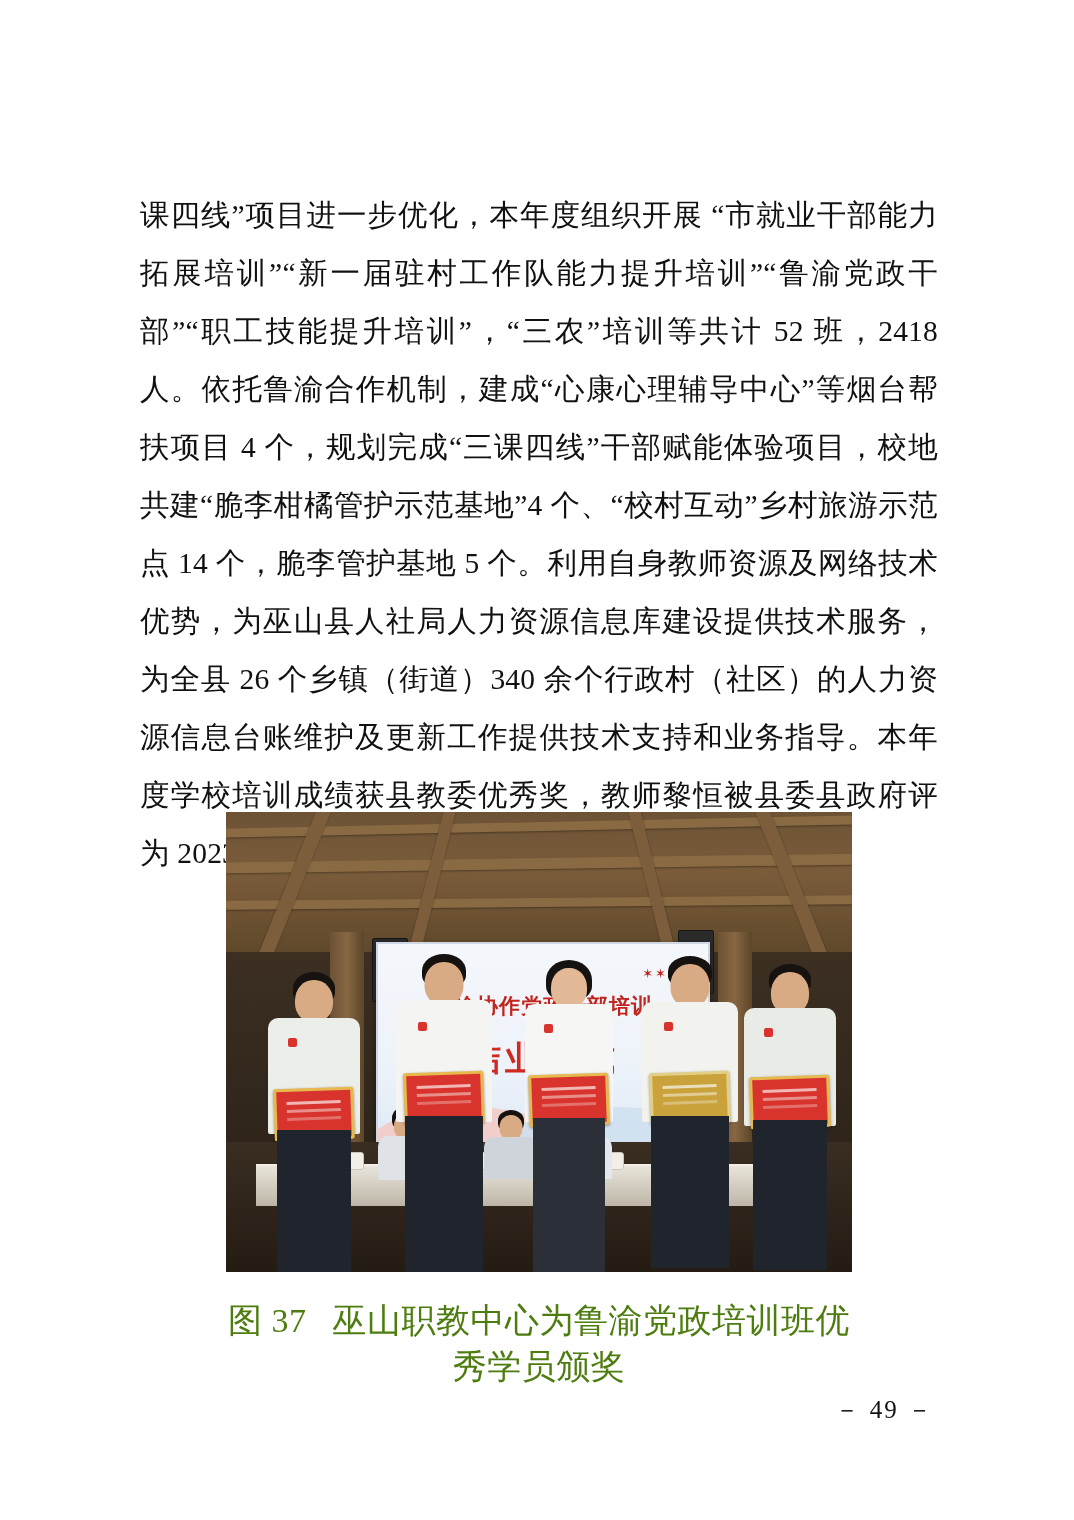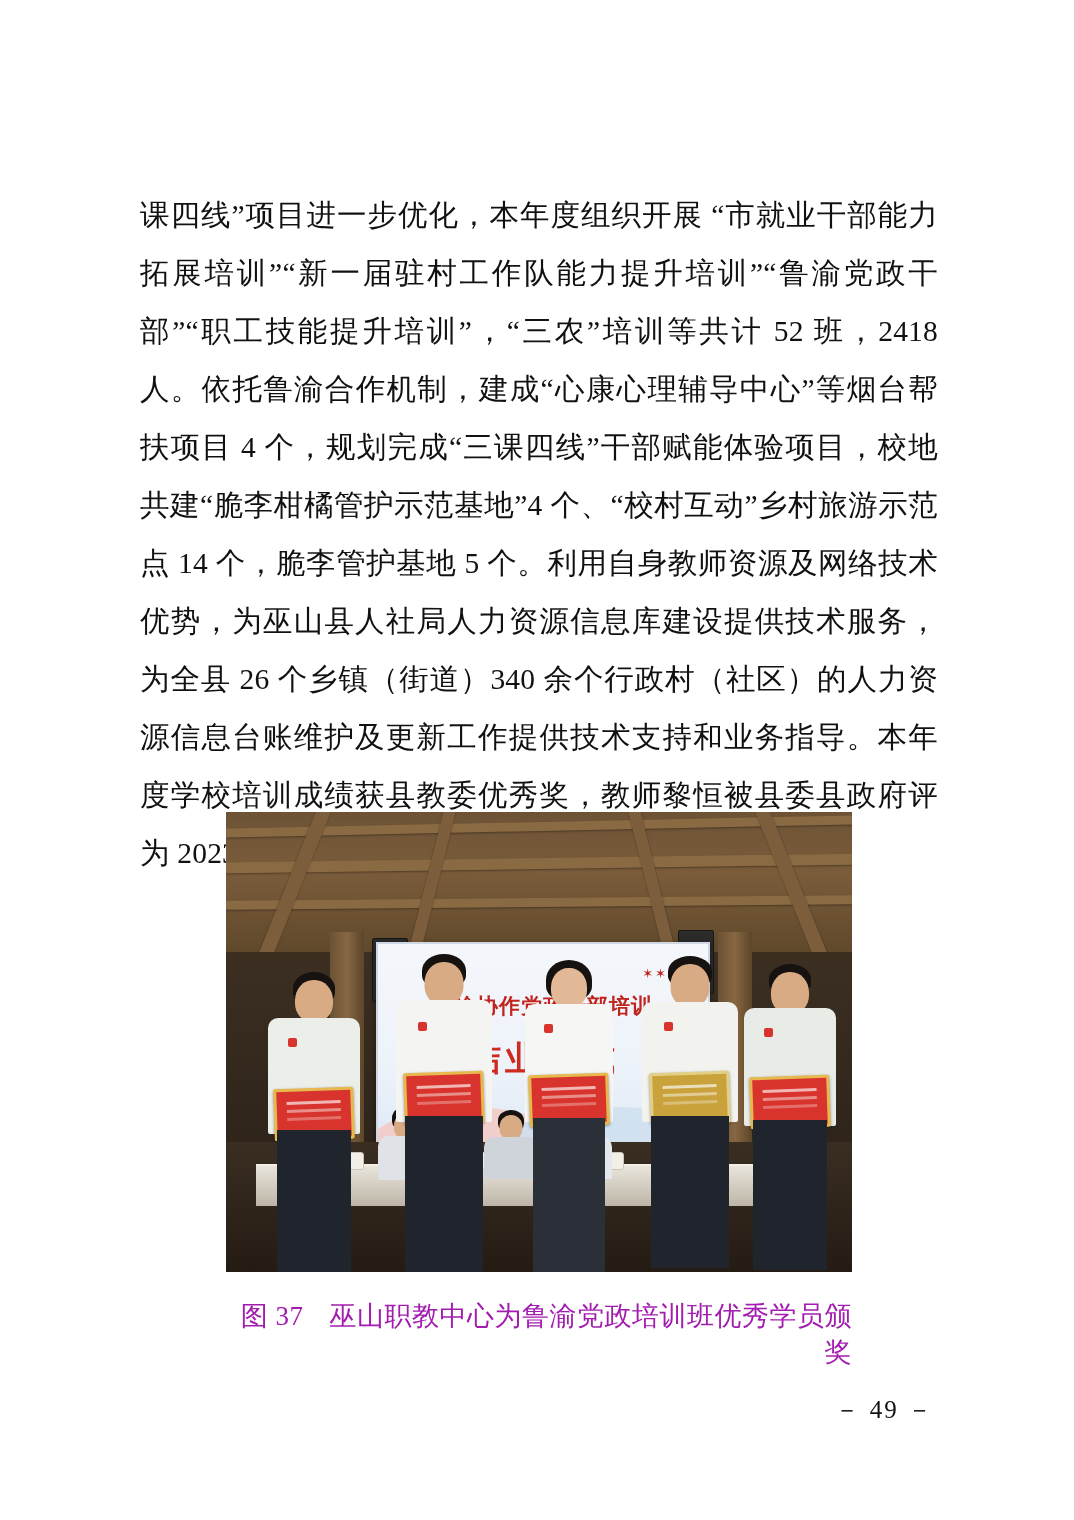--- a/index.html
+++ b/index.html
@@ -188,23 +188,23 @@
   }
   .badge {
     position: absolute; width: 9px; height: 9px; background: #d8332c; border-radius: 2px;
   }
   .back-person {
     position: absolute;
     bottom: 96px;
   }
   .caption {
     margin-top: 26px;
-    text-align: right;
-    font-size: 27px;
-    color: #a21caf;
+    text-align: center;
+    font-size: 34px;
+    color: #4d7c0f;
     letter-spacing: 0.5px;
     font-family: "Liberation Serif", "DejaVu Serif", serif;
   }
   .caption .cap-label { margin-right: 26px; }
   .page-number {
     position: absolute;
     right: 140px;
     bottom: 94px;
     font-size: 25px;
     color: #111111;

